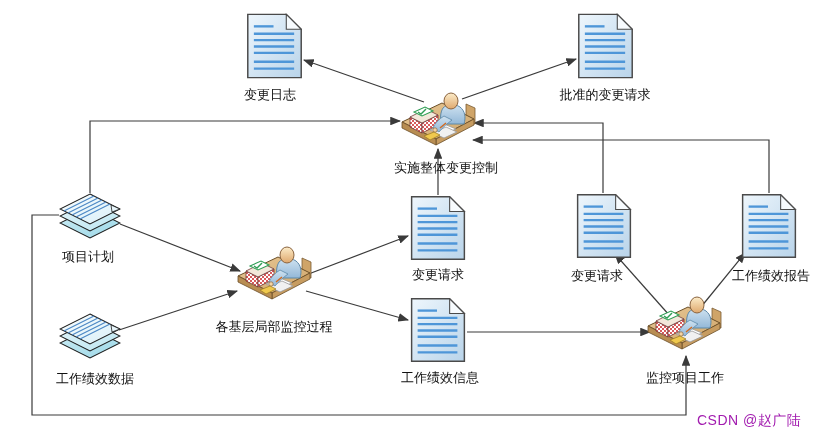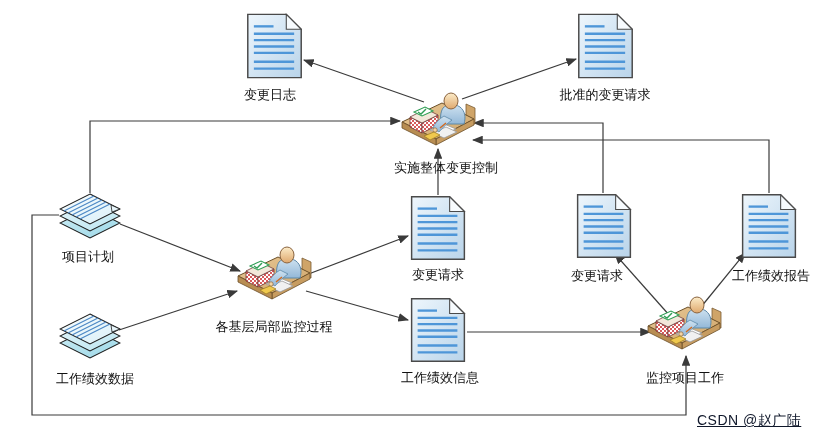--- a/index.html
+++ b/index.html
@@ -168,14 +168,14 @@
           <use href="#sym-document" x="741" y="194" width="56" height="64"></use>
           <text x="771" y="280" class="node-label">工作绩效报告</text>
         </g>
         <g>
           <use href="#sym-person-desk" x="646" y="296" width="78" height="60"></use>
           <text x="685" y="382" class="node-label">监控项目工作</text>
         </g>
       </g>
   </svg>
 
-  <div class="watermark" style="color: #0f172a; text-decoration: underline;">CSDN @赵广陆</div>
+  <div class="watermark" style="color: #a21caf;">CSDN @赵广陆</div>
 </div>
 
 </body></html>

